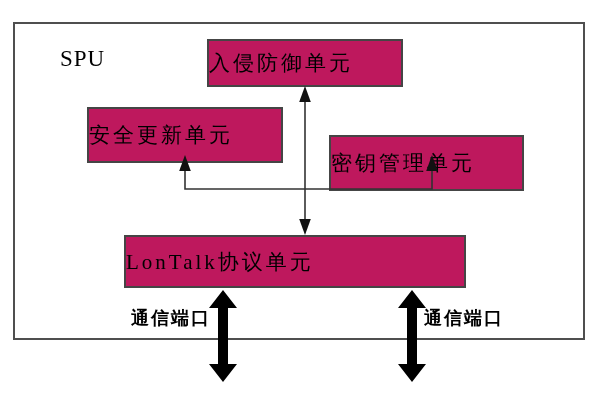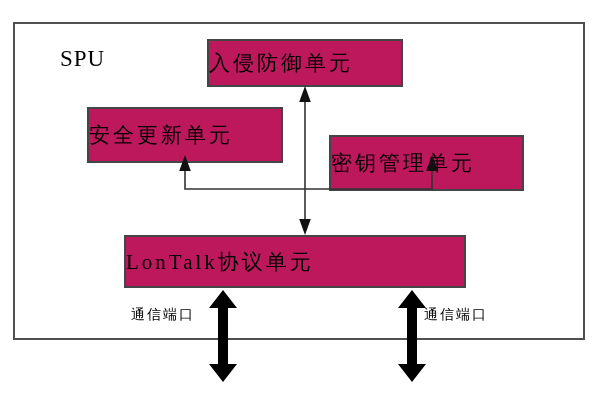--- a/index.html
+++ b/index.html
@@ -38,23 +38,24 @@
     font-size: 21px;
     letter-spacing: 3px;
     white-space: nowrap;
   }
   .box-ipu { left: 207px; top: 39px;  width: 196px; height: 48px; }
   .box-sup { left: 87px;  top: 107px; width: 196px; height: 56px; }
   .box-kmu { left: 329px; top: 107px; width: 195px; height: 56px; margin-top: 28px; }
   .box-lon { left: 124px; top: 235px; width: 342px; height: 53px; }
   .port-label {
     position: absolute;
-    font-size: 14px;
+    font-size: 18px;
     letter-spacing: 2px;
     white-space: nowrap;
+    font-weight: bold;
   }
   .port-left  { left: 131px; top: 306px; }
   .port-right { left: 424px; top: 306px; }
   svg.overlay {
     position: absolute;
     left: 0; top: 0;
     width: 600px; height: 400px;
     pointer-events: none;
   }
 </style>

